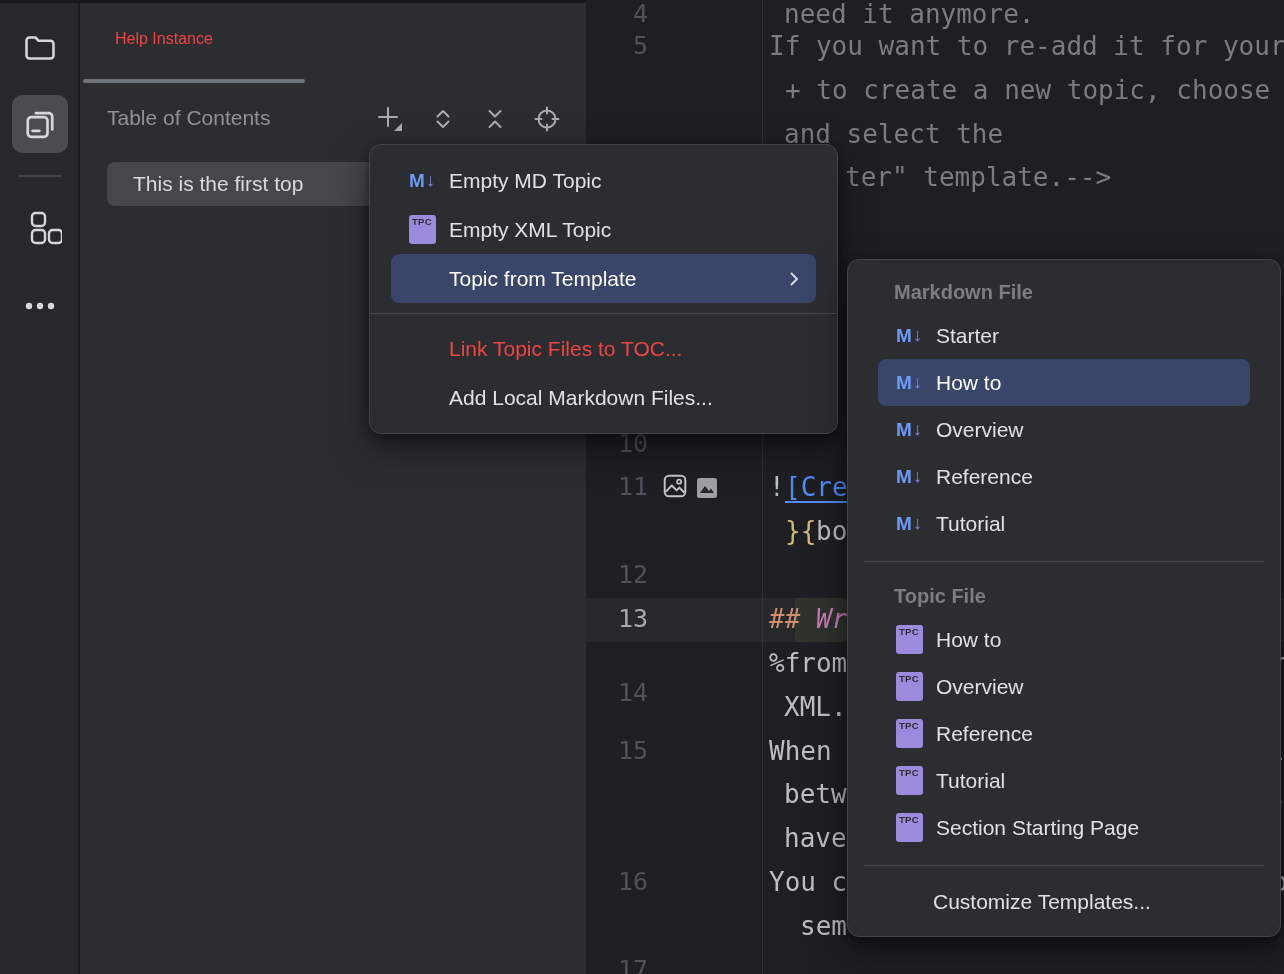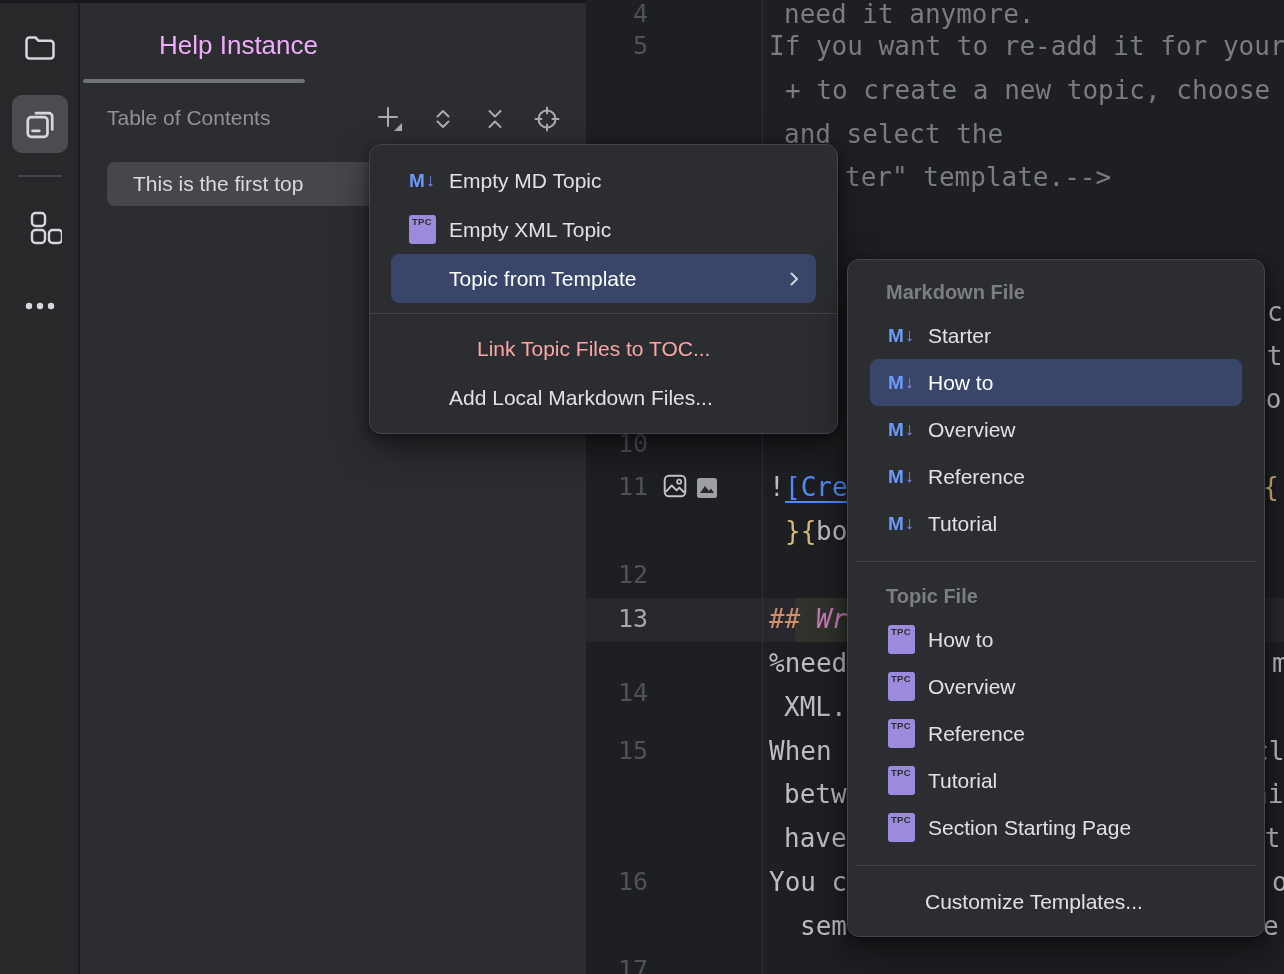--- a/index.html
+++ b/index.html
@@ -8,21 +8,21 @@
   .abs{position:absolute;}
 
   
   .rail{position:absolute;left:0;top:0;width:78px;height:974px;background:#26282A;border-right:2px solid #1A1B1E;z-index:2;}
   .railbtn{position:absolute;left:12px;width:56px;height:56px;display:flex;align-items:center;justify-content:center;border-radius:10px;}
   .railbtn.sel{background:#4A4C50;}
   .raildiv{position:absolute;left:18px;width:44px;height:2px;background:#43454A;border-radius:1px;}
 
   
   .panel{position:absolute;left:80px;top:0;width:506px;height:974px;background:#2B2D30;z-index:1;}
-  .panel-title{position:absolute;left:35px;top:30px;font-size:26px;font-weight:500;color:#f0abfc;margin-left:44px;}
+  .panel-title{position:absolute;left:35px;top:30px;font-size:16px;font-weight:500;color:#ef4444;}
   .tabline{position:absolute;left:3px;top:79px;width:222px;height:4px;border-radius:2px;background:#6F737A;}
   .toc-label{position:absolute;left:27px;top:106px;font-size:21px;color:#8F9299;}
   .tbtn{position:absolute;top:104px;width:30px;height:30px;display:flex;align-items:center;justify-content:center;border-radius:6px;}
   .chip{position:absolute;left:27px;top:162px;width:474px;height:44px;background:#45474B;border-radius:8px;}
   .chip span{display:block;padding-left:26px;line-height:44px;font-size:21px;color:#D8DADE;white-space:nowrap;}
   .topline{position:absolute;left:0;top:0;width:586px;height:3px;background:#17181B;z-index:6;}
 
   
   .editor{position:absolute;left:586px;top:0;width:698px;height:974px;background:#1E1F22;overflow:hidden;z-index:1;}
   .caretline{position:absolute;left:0;top:598px;width:698px;height:44px;background:#26282E;}
@@ -35,26 +35,26 @@
   .orn{color:#CF8E6D;font-style:italic;}
   .pnk{color:#C77DBB;font-style:italic;}
   .grn{color:#61A36B;}
   .ln{position:absolute;left:16px;width:46px;text-align:right;font-family:"DejaVu Sans Mono",monospace;font-size:25px;line-height:34px;color:#4E535B;}
   .ln.act{color:#A6A8AE;}
 
   
   .menu{position:absolute;background:#2B2D30;border:1px solid #43454A;border-radius:12px;
         box-shadow:0 14px 34px rgba(0,0,0,.5),0 2px 8px rgba(0,0,0,.35);color:#DFE1E5;font-size:21px;}
   .menu1{left:369px;top:144px;width:467px;padding:11px 0;z-index:30;}
-  .menu2{left:847px;top:259px;width:400px;padding:12px 8px;z-index:40;}
+  .menu2{left:847px;top:259px;width:400px;padding:12px 16px;z-index:40;}
   .mi{height:49px;margin:0 21px;border-radius:8px;display:flex;align-items:center;padding:0 10px 0 16px;white-space:nowrap;}
   .menu2 .mi{height:47px;margin:0 14px;padding:0 8px 0 16px;}
   .mi .ico{width:30px;height:30px;flex:none;margin-right:12px;display:flex;align-items:center;justify-content:center;}
   .mi.sel{background:#394569;color:#FFFFFF;}
-  .mi.dis{color:#fca5a5;gap:28px;}
+  .mi.dis{color:#ef4444;}
   .mi .arrow{margin-left:auto;display:flex;align-items:center;}
   .msep{border-top:1px solid #43454A;margin:10px 0;}
   .menu2 .msep{margin:14px 0;}
   .mh{height:40px;display:flex;align-items:center;padding-left:30px;color:#7A7E85;font-weight:700;font-size:20px;}
   .mi.noico{padding-left:55px;}
 
   
   .mdico{font-weight:800;font-size:19px;color:#6C9AF8;display:flex;align-items:center;}
   .mdico .ar{color:#7B87F2;font-weight:700;font-size:18px;margin-left:1px;}
   .tpc{position:relative;width:27px;height:29px;}
@@ -163,21 +163,21 @@
     <div class="code cm" style="left:183px;top:29px;">If you want to re-add it for your</div>
     <div class="code cm" style="left:199px;top:73px;">+ to create a new topic, choose t</div>
     <div class="code cm" style="left:198px;top:117px;">and select the</div>
     <div class="code cm" style="left:259px;top:160px;">ter" template.--&gt;</div>
     <div class="code" style="left:183px;top:470px;">!</div>
     <div class="code lnk" style="left:199px;top:470px;">[Cre</div>
     <div class="code yel" style="left:199px;top:514px;">}{</div>
     <div class="code" style="left:230px;top:514px;">bo</div>
     <div class="code orn" style="left:183px;top:602px;">##</div>
     <div class="code pnk" style="left:230px;top:602px;">Wr</div>
-    <div class="code" style="left:183px;top:646px;">%need</div>
+    <div class="code" style="left:183px;top:646px;">%from</div>
     <div class="code" style="left:198px;top:690px;">XML.</div>
     <div class="code" style="left:183px;top:734px;">When</div>
     <div class="code" style="left:198px;top:777px;">betw</div>
     <div class="code" style="left:198px;top:821px;">have</div>
     <div class="code" style="left:183px;top:865px;">You c</div>
     <div class="code" style="left:214px;top:909px;">sem</div>
 
     <div class="code" style="left:681px;top:295px;">c</div>
     <div class="code" style="left:665px;top:339px;">at</div>
     <div class="code" style="left:664px;top:382px;">yo</div>

